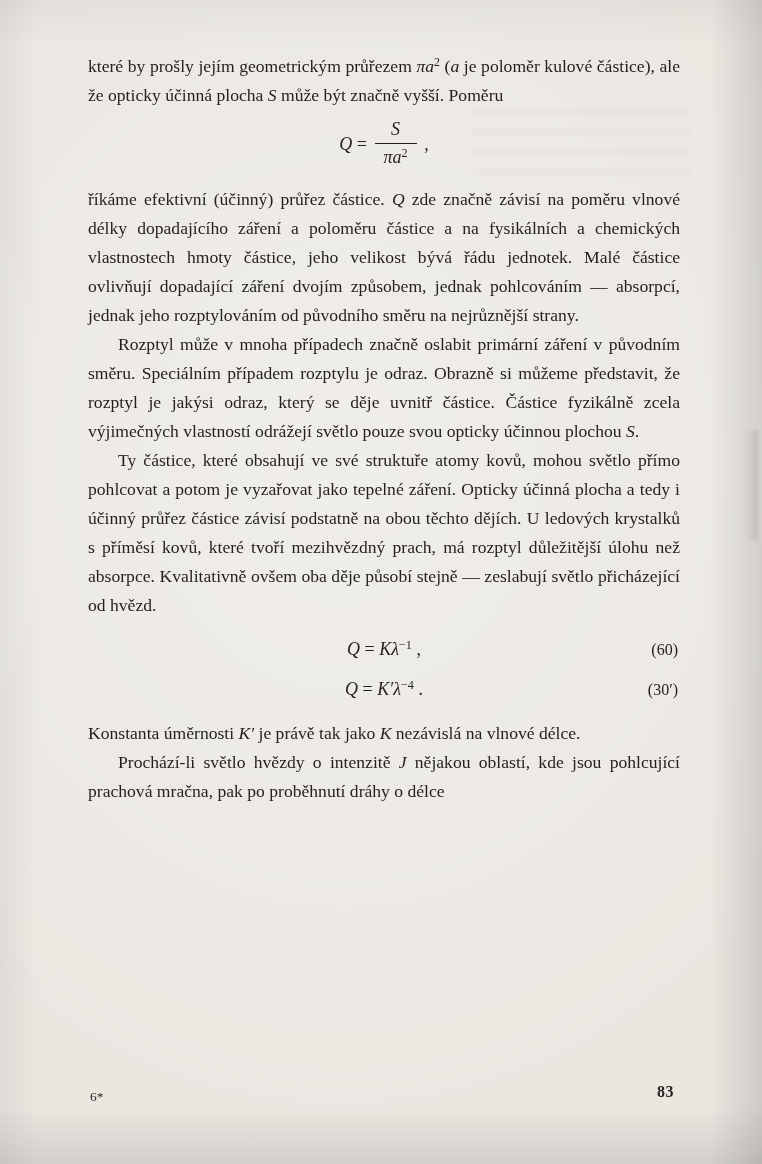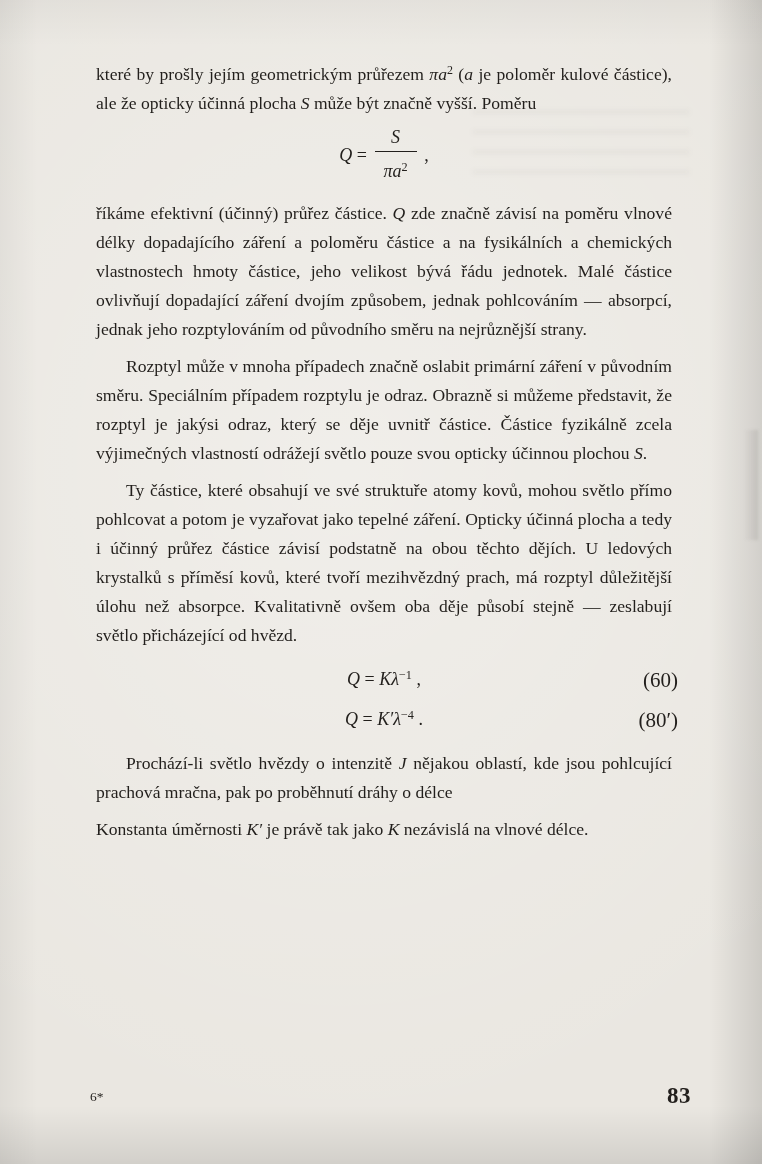--- a/index.html
+++ b/index.html
@@ -16,21 +16,21 @@
       var(--paper, #eae7e1);
   }
 
   .page-content {
     position: absolute;
     left: 88px; top: 52px; width: 592px;
     font-size: 17.6px;
     line-height: 29px;
     text-align: justify;
   }
-  .para { margin: 8px; }
+  .para { margin: 0; }
   .para.indent { text-indent: 30px; }
   .it { font-style: italic; }
   sup.sp {
     font-size: 68%;
     line-height: 0;
     position: relative;
     top: -0.48em;
     vertical-align: baseline;
   }
 
@@ -44,35 +44,35 @@
   .eq-body { display: inline-block; font-size: 18px; }
   .frac {
     display: inline-block;
     vertical-align: middle;
     text-align: center;
     margin: 0 3px;
     position: relative;
     top: -2px;
   }
   .frac .num { display: block; padding: 0 9px 3px; }
-  .frac .den { display: block; border-top: 1.4px solid var(--ink, #1f1d1b); padding: 9px 9px 0; }
+  .frac .den { display: block; border-top: 1.4px solid var(--ink, #1f1d1b); padding: 3px 9px 0; }
   .eqno {
     position: absolute;
     right: 2px; top: 50%;
     transform: translateY(-50%);
-    font-size: 21px;
+    font-size: 16px;
   }
 
   .footer-left {
     position: absolute; left: 90px; top: 1089px;
     font-size: 13.5px;
   }
   .footer-right {
     position: absolute; left: 657px; top: 1083px;
-    font-size: 23px; font-weight: 700; letter-spacing: 0.5px; margin-left: 10px;
+    font-size: 16px; font-weight: 700; letter-spacing: 0.5px;
   }
 
   .artifact { position: absolute; pointer-events: none; }
   .ghost-top-right {
     left: 472px; top: 110px; width: 218px; height: 74px;
     background: repeating-linear-gradient(
       to bottom,
       rgba(110,104,96,0.10) 0 4px,
       rgba(0,0,0,0) 4px 20px);
     filter: blur(2.5px);
@@ -90,19 +90,19 @@
 <div class="artifact ghost-top-right"></div>
 <div class="artifact ghost-right-edge"></div>
 
 <main class="page-content">
     <p class="para"><span>které by prošly jejím geometrickým průřezem </span><span class="it">πa</span><sup class="sp ">2</sup><span> (</span><span class="it">a</span><span> je poloměr kulové částice), ale že opticky účinná plocha </span><span class="it">S</span><span> může být značně vyšší. Poměru</span></p>
     <div class="eq-row frac-row"><span class="eq-body"><span class="it">Q</span><span> = </span><span class="frac"><span class="num"><span class="it">S</span></span><span class="den"><span class="it">πa</span><sup class="sp ">2</sup></span></span><span> ,</span></span></div>
     <p class="para"><span>říkáme efektivní (účinný) průřez částice. </span><span class="it">Q</span><span> zde značně závisí na poměru vlnové délky dopadajícího záření a poloměru částice a na fysikálních a chemických vlastnostech hmoty částice, jeho velikost bývá řádu jednotek. Malé částice ovlivňují dopadající záření dvojím způsobem, jednak pohlcováním — absorpcí, jednak jeho rozptylováním od původního směru na nejrůznější strany.</span></p>
     <p class="para indent"><span>Rozptyl může v mnoha případech značně oslabit primární záření v původním směru. Speciálním případem rozptylu je odraz. Obrazně si můžeme představit, že rozptyl je jakýsi odraz, který se děje uvnitř částice. Částice fyzikálně zcela výjimečných vlastností odrážejí světlo pouze svou opticky účinnou plochou </span><span class="it">S</span><span>.</span></p>
     <p class="para indent"><span>Ty částice, které obsahují ve své struktuře atomy kovů, mohou světlo přímo pohlcovat a potom je vyzařovat jako tepelné záření. Opticky účinná plocha a tedy i účinný průřez částice závisí podstatně na obou těchto dějích. U ledových krystalků s příměsí kovů, které tvoří mezihvězdný prach, má rozptyl důležitější úlohu než absorpce. Kvalitativně ovšem oba děje působí stejně — zeslabují světlo přicházející od hvězd.</span></p>
     <div class="eq-row"><span class="eq-body"><span class="it">Q</span><span> = </span><span class="it">K</span><span class="it">λ</span><sup class="sp ">−1</sup><span> ,</span></span><span class="eqno">(60)</span></div>
-    <div class="eq-row"><span class="eq-body"><span class="it">Q</span><span> = </span><span class="it">K′</span><span class="it">λ</span><sup class="sp ">−4</sup><span> .</span></span><span class="eqno">(80′)</span></div>
+    <div class="eq-row"><span class="eq-body"><span class="it">Q</span><span> = </span><span class="it">K′</span><span class="it">λ</span><sup class="sp ">−4</sup><span> .</span></span><span class="eqno">(30′)</span></div>
+    <p class="para"><span>Konstanta úměrnosti </span><span class="it">K′</span><span> je právě tak jako </span><span class="it">K</span><span> nezávislá na vlnové délce.</span></p>
     <p class="para indent"><span>Prochází-li světlo hvězdy o intenzitě </span><span class="it">J</span><span> nějakou oblastí, kde jsou pohlcující prachová mračna, pak po proběhnutí dráhy o délce</span></p>
-    <p class="para"><span>Konstanta úměrnosti </span><span class="it">K′</span><span> je právě tak jako </span><span class="it">K</span><span> nezávislá na vlnové délce.</span></p>
   </main>
 
 <span class="footer-left">6*</span>
 <span class="footer-right">83</span>
 
 </body></html>

